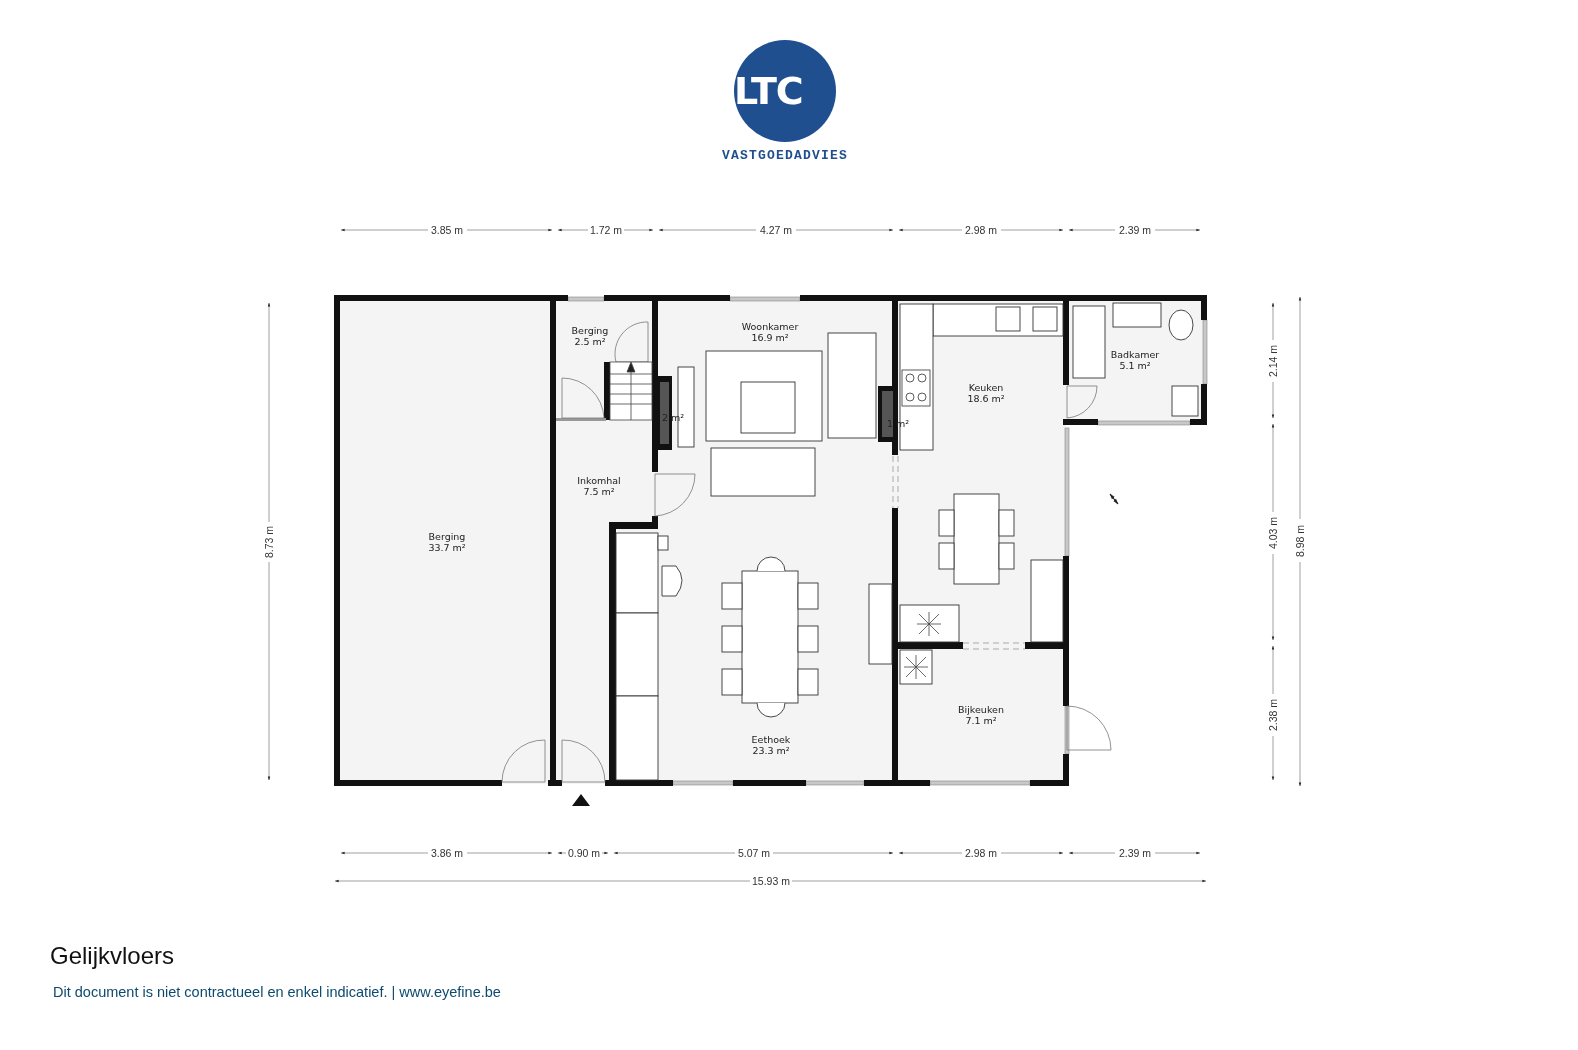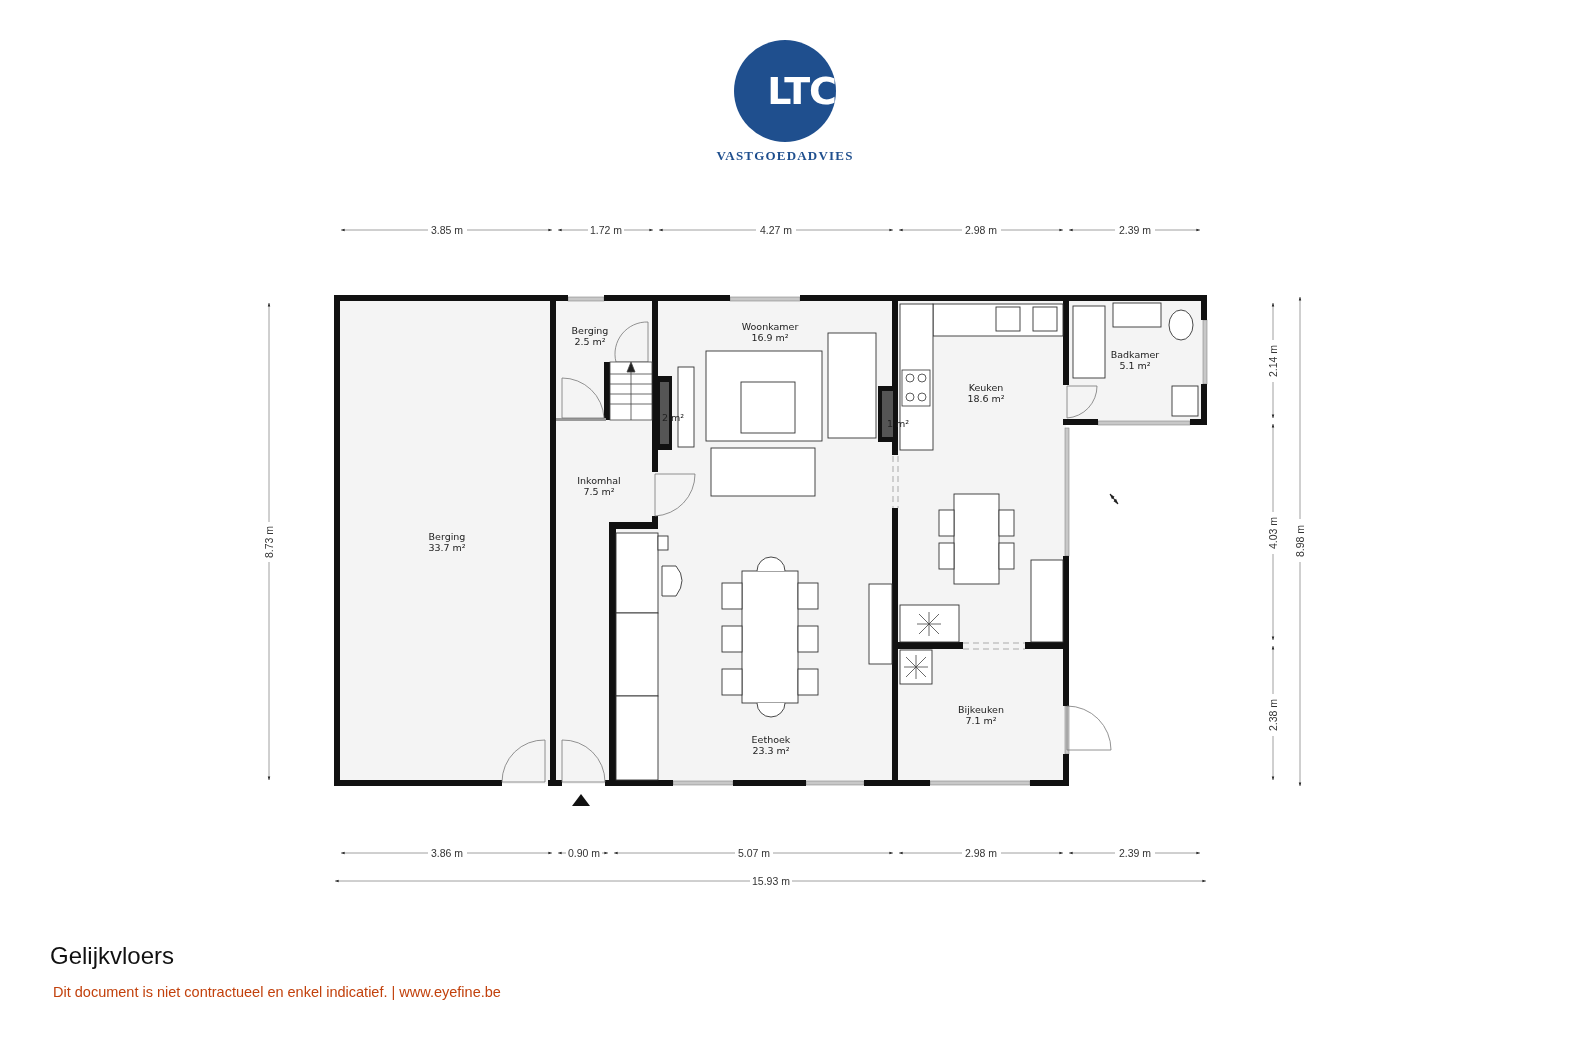--- a/index.html
+++ b/index.html
@@ -1,24 +1,24 @@
 <!DOCTYPE html>
 <html><head>
 <meta charset="utf-8">
 <style>
   html, body { margin: 0; padding: 0; background: #ffffff; }
   body { width: 1578px; height: 1050px; position: relative; overflow: hidden; font-family: "Liberation Sans", sans-serif; }
-  #logo { position: absolute; left: 734px; top: 40px; width: 102px; height: 102px; border-radius: 50%; background: #1f4f8e; display: flex; align-items: center; justify-content: flex-end; }
+  #logo { position: absolute; left: 734px; top: 40px; width: 102px; height: 102px; border-radius: 50%; background: #1f4f8e; display: flex; align-items: center; justify-content: flex-start; }
   #logo-text { color: #ffffff; font-family: "DejaVu Sans", sans-serif; font-weight: bold; font-size: 38px; letter-spacing: -1px; }
-  #logo-sub { position: absolute; left: 700px; top: 148px; width: 170px; text-align: center; color: #1f4f8e; font-family: Liberation Serif, serif; font-weight: bold; font-size: 13px; letter-spacing: 1.2px; }
+  #logo-sub { position: absolute; left: 700px; top: 148px; width: 170px; text-align: center; color: #1f4f8e; font-family: Liberation Mono, monospace; font-weight: bold; font-size: 13px; letter-spacing: 1.2px; }
   #plan { position: absolute; left: 0; top: 0; }
   .dim { font-family: "Liberation Sans", sans-serif; font-size: 10.5px; fill: #333; }
   .room { font-family: "DejaVu Sans", sans-serif; font-size: 9.5px; fill: #222; }
   #floor-title { position: absolute; left: 50px; top: 942px; font-size: 24px; color: #111; }
-  #disclaimer { position: absolute; left: 53px; top: 984px; font-size: 14.5px; color: #c2410c; }
+  #disclaimer { position: absolute; left: 53px; top: 984px; font-size: 14.5px; color: #0c4a6e; }
 </style>
 </head>
 <body>
 
 <div id="logo">
   <span id="logo-text">LTC</span>
 </div>
 <div id="logo-sub">VASTGOEDADVIES</div>
 
 <svg id="plan" width="1578" height="1050" viewBox="0 0 1578 1050">

